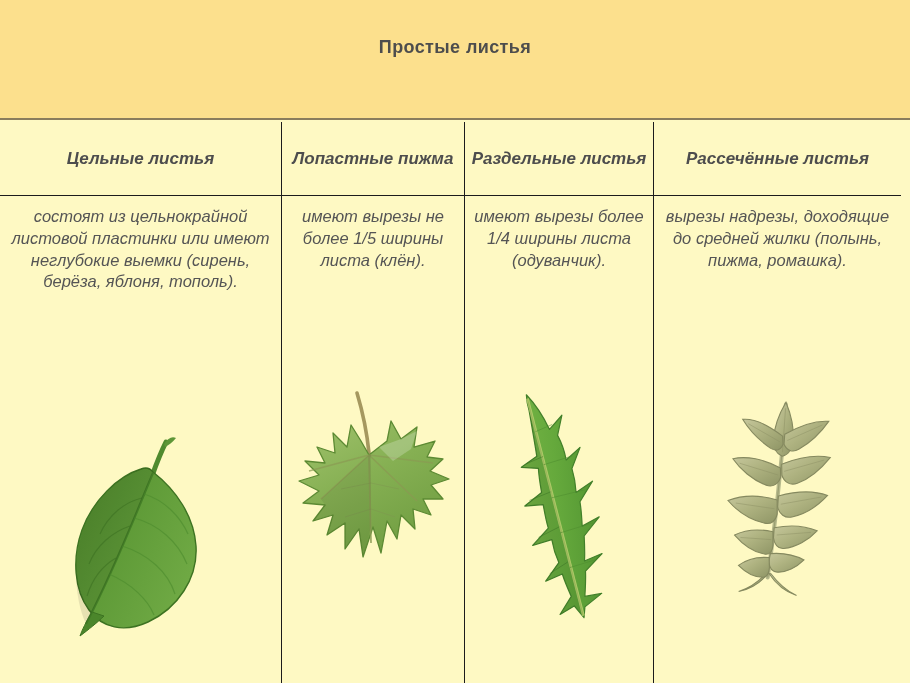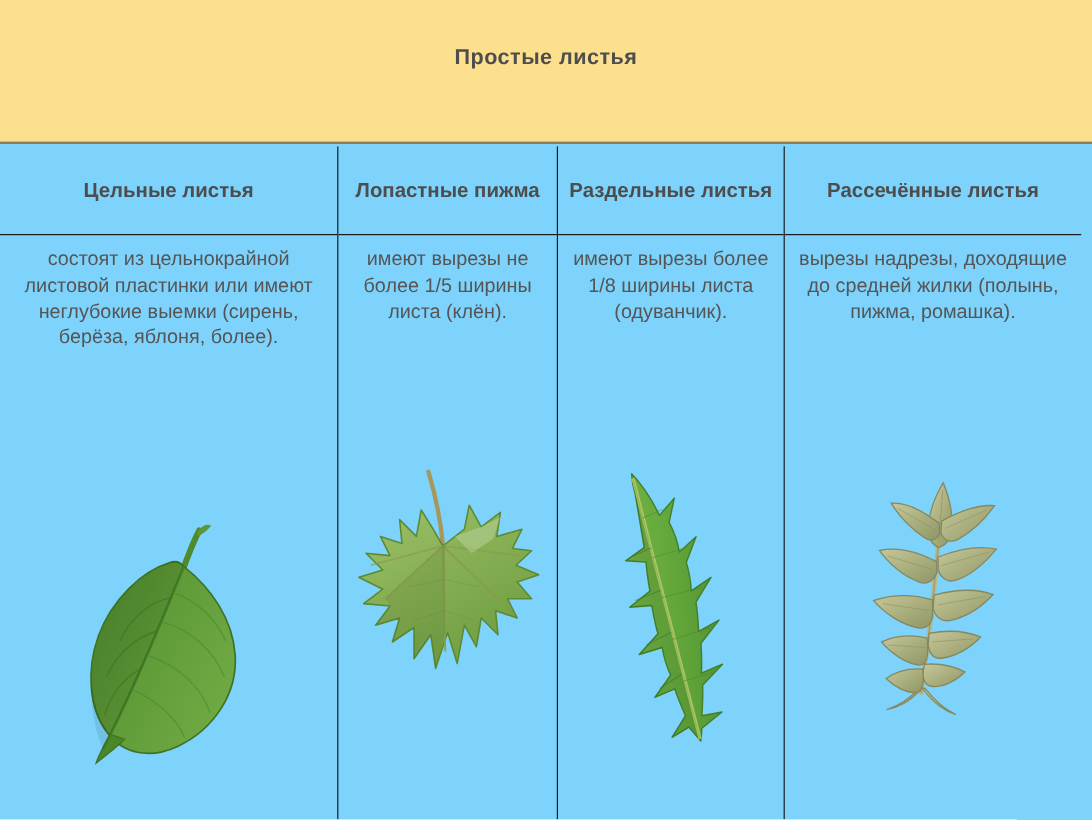--- a/index.html
+++ b/index.html
@@ -4,21 +4,21 @@
 <style>
   html, body {
     margin: 0;
     padding: 0;
     background: #ffffff;
   }
   #slide {
     position: relative;
     width: 910px;
     height: 683px;
-    background: #7dd3fc;
+    background: #fef9c3;
     font-family: "Liberation Sans", sans-serif;
     overflow: hidden;
   }
 
   
   #title-band {
     position: absolute;
     left: 0; top: 0;
     width: 910px;
     height: 120px;
@@ -36,20 +36,21 @@
     color: #4d4d4d;
     letter-spacing: 0.4px;
   }
 
   
   #table {
     position: absolute;
     left: 0; top: 122px;
     width: 910px;
     height: 561px;
+    font-style: italic;
   }
   .col {
     position: absolute;
     top: 0;
     height: 561px;
     box-sizing: border-box;
   }
   .col-div {
     border-left: 1.5px solid #1c1c1c;
   }
@@ -113,21 +114,21 @@
   <div id="title-band">
     <div id="title-text">Простые листья</div>
   </div>
 
   <div id="table">
 
     <div class="col" id="col-1">
       <div class="col-head">
         <span class="col-head-label">Цельные листья</span>
       </div>
-      <div class="col-desc">состоят из цельнокрайной листовой пластинки или имеют неглубокие выемки (сирень, берёза, яблоня, более).</div>
+      <div class="col-desc">состоят из цельнокрайной листовой пластинки или имеют неглубокие выемки (сирень, берёза, яблоня, тополь).</div>
 
       <div class="leaf-holder" id="leaf-holder-1">
         <svg width="170" height="230" viewBox="0 0 170 230">
           <defs>
             <linearGradient id="g-entire" x1="0" y1="0" x2="1" y2="0.6">
               <stop offset="0%" stop-color="#4e8a2c"></stop>
               <stop offset="45%" stop-color="#5e9a37"></stop>
               <stop offset="100%" stop-color="#6fa944"></stop>
             </linearGradient>
           </defs>
@@ -203,21 +204,21 @@
 
           <path d="M86 78 L38 122 L42 128 L30 144 L50 138 L44 158 L62 146 L62 172 L76 152 L80 180 L88 150 L88 78 Z" fill="#000000" opacity="0.06"></path>
         </svg>
       </div>
     </div>
 
     <div class="col col-div" id="col-3">
       <div class="col-head">
         <span class="col-head-label">Раздельные листья</span>
       </div>
-      <div class="col-desc">имеют вырезы более 1/8 ширины листа (одуванчик).</div>
+      <div class="col-desc">имеют вырезы более 1/4 ширины листа (одуванчик).</div>
 
       <div class="leaf-holder" id="leaf-holder-3">
         <svg width="130" height="250" viewBox="0 0 130 250">
           <defs>
             <linearGradient id="g-dand" x1="0" y1="0" x2="1" y2="0.7">
               <stop offset="0%" stop-color="#7fba4b"></stop>
               <stop offset="55%" stop-color="#65a93c"></stop>
               <stop offset="100%" stop-color="#4f9130"></stop>
             </linearGradient>
           </defs>

